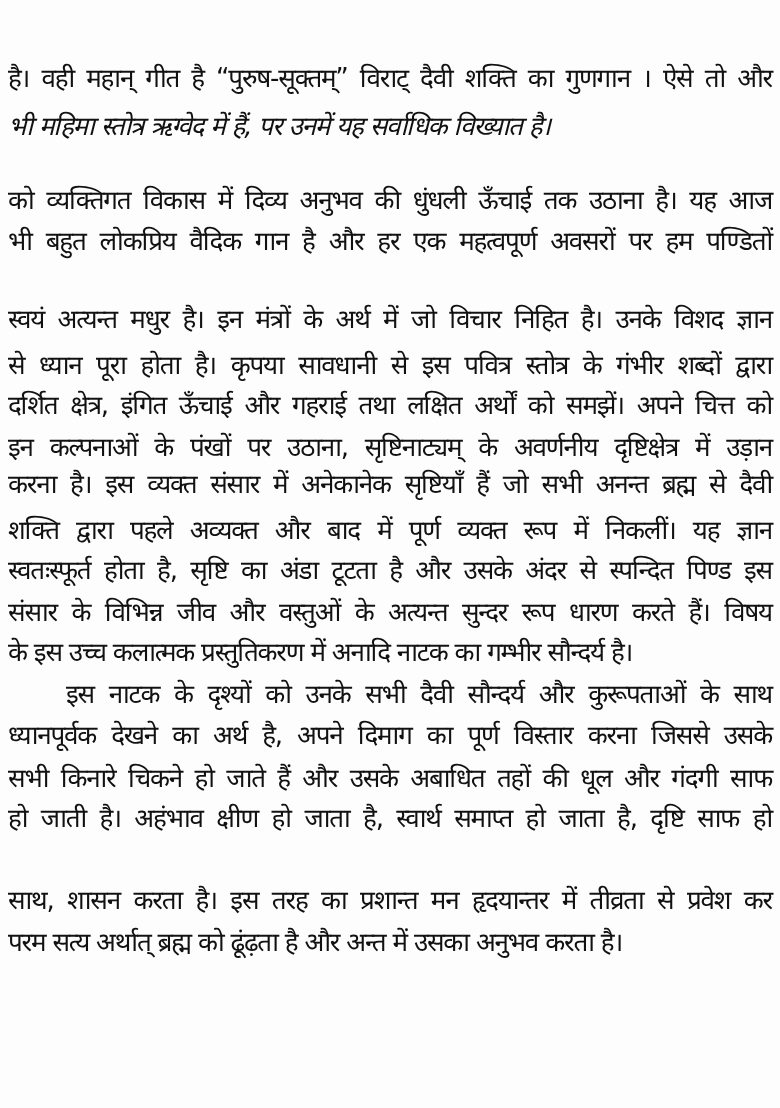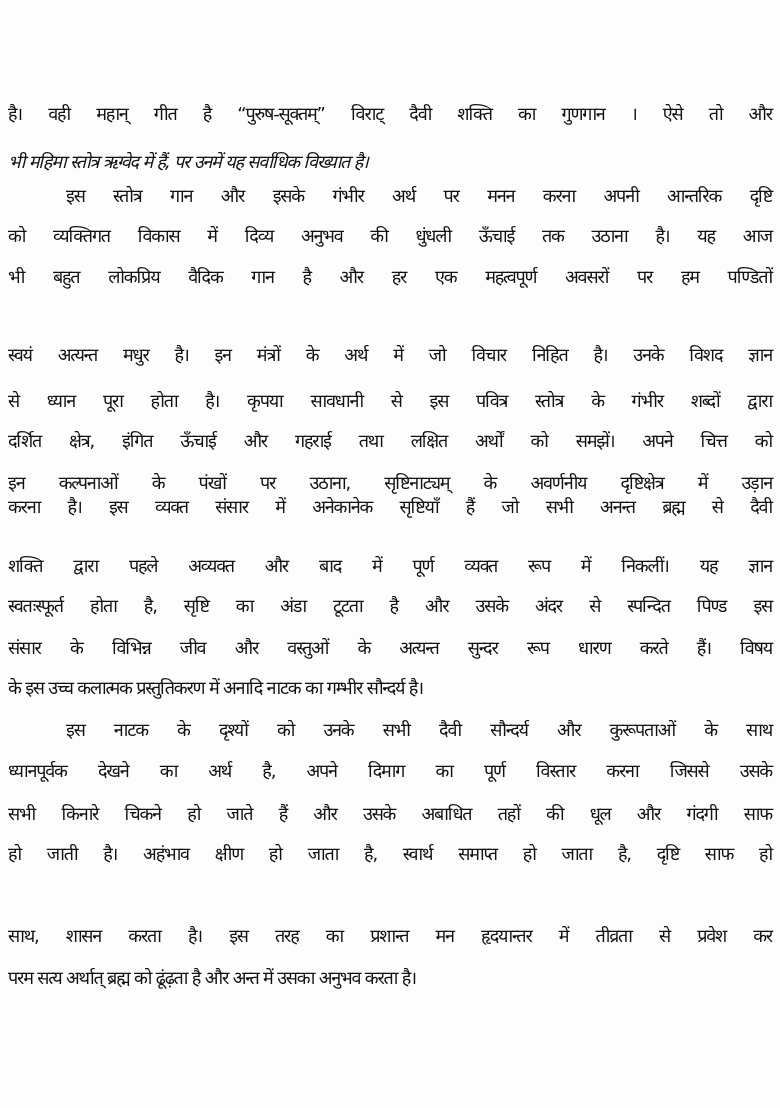--- a/index.html
+++ b/index.html
@@ -5,48 +5,46 @@
   html, body { margin: 0; padding: 0; background: #ffffff; }
   body { width: 780px; height: 1108px; position: relative; overflow: hidden; }
   .page { position: absolute; left: 0; top: 0; width: 780px; height: 1108px; background: #fdfdfd; }
   .line {
     position: absolute;
     left: 8px;
     width: 764px;
     height: 40px;
     line-height: 40px;
     font-family: "DejaVu Sans", sans-serif;
-    font-size: 18px;
+    font-size: 26px;
     color: #111111;
     white-space: nowrap;
     text-align: justify;
     text-align-last: justify;
     letter-spacing: -1.2px;
     transform-origin: left center;
-    margin-top: 36px;
   }
   .line.indent { left: 66px; width: 706px; }
   .line.last { text-align-last: left; }
 </style>
 </head>
 <body>
 
 <div class="page">
 
   <div class="line" style="top: 58px; text-align-last: justify; width: 764px;">है। वही महान् गीत है “पुरुष-सूक्तम्” विराट् दैवी शक्ति का गुणगान । ऐसे तो और</div>
   <div class="line last" style="top: 106px; text-align-last: left; width: 764px; font-style: italic;">भी महिमा स्तोत्र ऋग्वेद में हैं, पर उनमें यह सर्वाधिक विख्यात है।</div>
 
-  <div class="line indent" style="top: 140px; text-align-last: justify; width: 706px;">इस स्तोत्र गान और इसके गंभीर अर्थ पर मनन करना अपनी आन्तरिक दृष्टि</div>
   <div class="line" style="top: 180px; text-align-last: justify; width: 764px;">को व्यक्तिगत विकास में दिव्य अनुभव की धुंधली ऊँचाई तक उठाना है। यह आज</div>
   <div class="line" style="top: 221px; text-align-last: justify; width: 764px;">भी बहुत लोकप्रिय वैदिक गान है और हर एक महत्वपूर्ण अवसरों पर हम पण्डितों</div>
   <div class="line" style="top: 299px; text-align-last: justify; width: 764px;">स्वयं अत्यन्त मधुर है। इन मंत्रों के अर्थ में जो विचार निहित है। उनके विशद ज्ञान</div>
   <div class="line" style="top: 345px; text-align-last: justify; width: 764px;">से ध्यान पूरा होता है। कृपया सावधानी से इस पवित्र स्तोत्र के गंभीर शब्दों द्वारा</div>
   <div class="line" style="top: 385px; text-align-last: justify; width: 764px;">दर्शित क्षेत्र, इंगित ऊँचाई और गहराई तथा लक्षित अर्थों को समझें। अपने चित्त को</div>
   <div class="line" style="top: 427px; text-align-last: justify; width: 764px;">इन कल्पनाओं के पंखों पर उठाना, सृष्टिनाट्यम् के अवर्णनीय दृष्टिक्षेत्र में उड़ान</div>
-  <div class="line" style="top: 452px; text-align-last: justify; width: 764px; font-family: Liberation Mono, monospace;">करना है। इस व्यक्त संसार में अनेकानेक सृष्टियाँ हैं जो सभी अनन्त ब्रह्म से दैवी</div>
+  <div class="line" style="top: 464px; text-align-last: justify; width: 764px;">करना है। इस व्यक्त संसार में अनेकानेक सृष्टियाँ हैं जो सभी अनन्त ब्रह्म से दैवी</div>
   <div class="line" style="top: 550px; text-align-last: justify; width: 764px;">स्वतःस्फूर्त होता है, सृष्टि का अंडा टूटता है और उसके अंदर से स्पन्दित पिण्ड इस</div>
   <div class="line" style="top: 510px; text-align-last: justify; width: 764px;">शक्ति द्वारा पहले अव्यक्त और बाद में पूर्ण व्यक्त रूप में निकलीं।  यह ज्ञान</div>
   <div class="line" style="top: 592px; text-align-last: justify; width: 764px;">संसार के विभिन्न जीव और वस्तुओं के अत्यन्त सुन्दर रूप धारण करते हैं। विषय</div>
   <div class="line last" style="top: 632px; text-align-last: left; width: 764px;">के इस उच्च कलात्मक प्रस्तुतिकरण में अनादि नाटक का गम्भीर सौन्दर्य है।</div>
 
   <div class="line indent" style="top: 674px; text-align-last: justify; width: 706px;">इस नाटक के दृश्यों को उनके सभी दैवी सौन्दर्य और कुरूपताओं के साथ</div>
   <div class="line" style="top: 715px; text-align-last: justify; width: 764px;">ध्यानपूर्वक देखने का अर्थ है, अपने दिमाग का पूर्ण विस्तार करना जिससे उसके</div>
   <div class="line" style="top: 758px; text-align-last: justify; width: 764px;">सभी किनारे चिकने हो जाते हैं और उसके अबाधित तहों की धूल और गंदगी साफ</div>
   <div class="line" style="top: 798px; text-align-last: justify; width: 764px;">हो जाती है। अहंभाव क्षीण हो जाता है, स्वार्थ समाप्त हो जाता है, दृष्टि साफ हो</div>
   <div class="line" style="top: 880px; text-align-last: justify; width: 764px;">साथ, शासन करता है। इस तरह का प्रशान्त मन हृदयान्तर में तीव्रता से प्रवेश कर</div>

